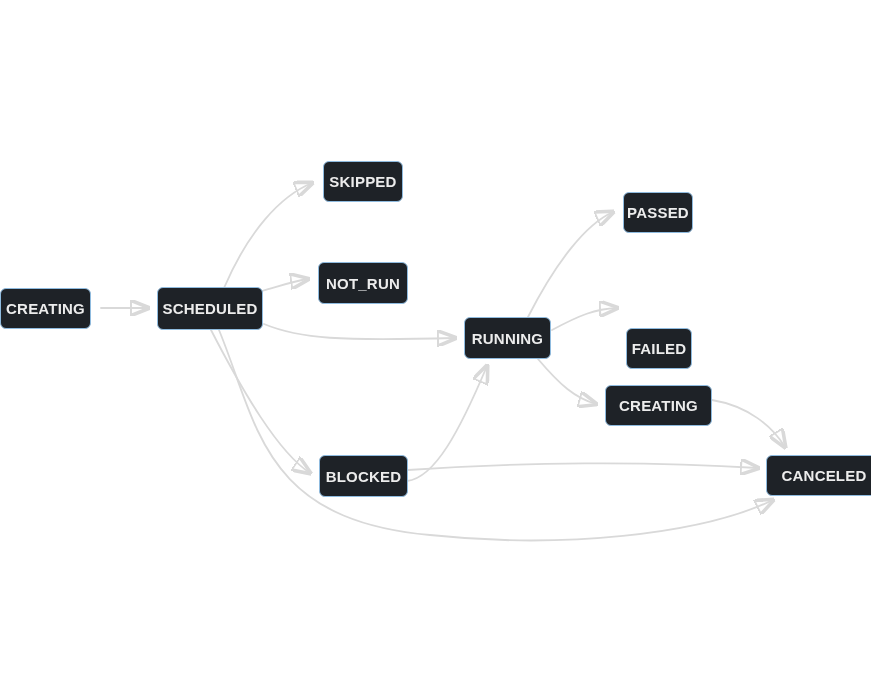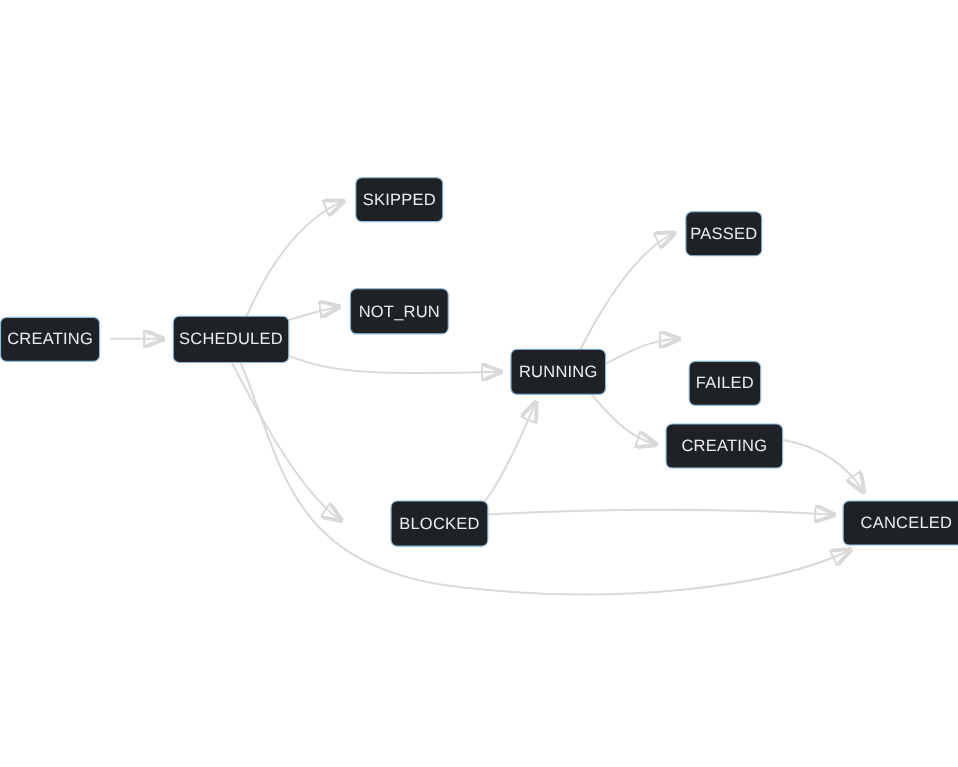--- a/index.html
+++ b/index.html
@@ -30,38 +30,38 @@
   }
   .node {
     position: absolute;
     box-sizing: border-box;
     height: 41px;
     background: #1e2227;
     border: 1px solid #8fbbdf;
     border-radius: 6px;
     color: #ececec;
     font-size: 15px;
-    font-weight: 400;
+    font-weight: 700;
     letter-spacing: 0.2px;
     display: flex;
     align-items: center;
     justify-content: center;
     white-space: nowrap;
     cursor: default;
   }
   .n-creating  { left: 0;  top: 288px; width: 91px;  }
   .n-scheduled { left: 157px; top: 287px; width: 106px; height: 43px; }
   .n-skipped   { left: 323px; top: 161px; width: 80px;  }
   .n-not-run   { left: 318px; top: 262px; width: 90px;  height: 42px; }
   .n-running   { left: 464px; top: 317px; width: 87px;  height: 42px; }
   .n-passed    { left: 623px; top: 192px; width: 70px;  }
   .n-failed    { left: 626px; top: 288px; width: 66px; margin-top: 40px;  }
   .n-canceling { left: 605px; top: 385px; width: 107px; }
   .n-canceled  { left: 766px; top: 455px; width: 116px;  }
-  .n-blocked   { left: 319px; top: 455px; width: 89px;  height: 42px; margin-left: 36px; }
+  .n-blocked   { left: 319px; top: 455px; width: 89px;  height: 42px; }
 </style>
 </head>
 <body>
 
 <div class="canvas">
 
   <svg class="edges" viewBox="0 0 871 697" xmlns="http://www.w3.org/2000/svg">
     <defs>
       <marker id="arrow" viewBox="0 0 10 8" refX="9" refY="4" markerWidth="11" markerHeight="9" orient="auto-start-reverse">
         <path d="M0,0 L10,4 L0,8 Z" fill="#c9c9c9" stroke="none"></path>

